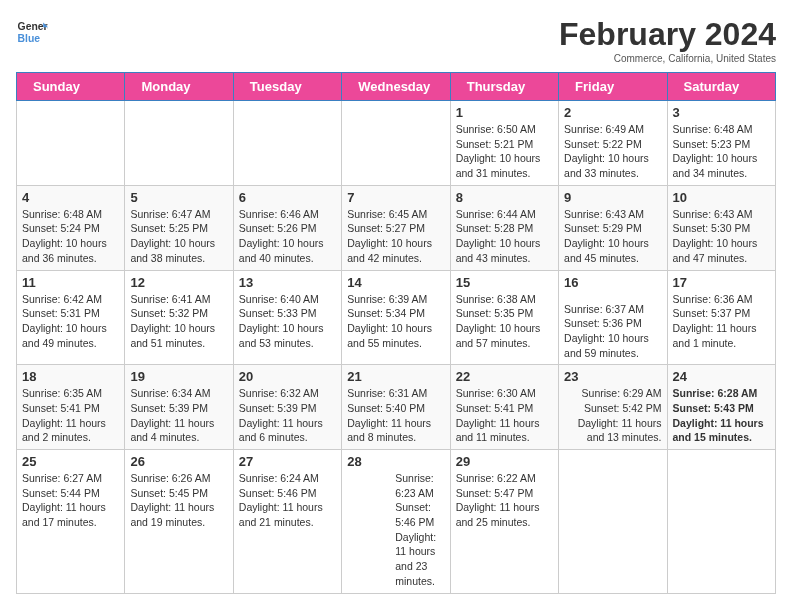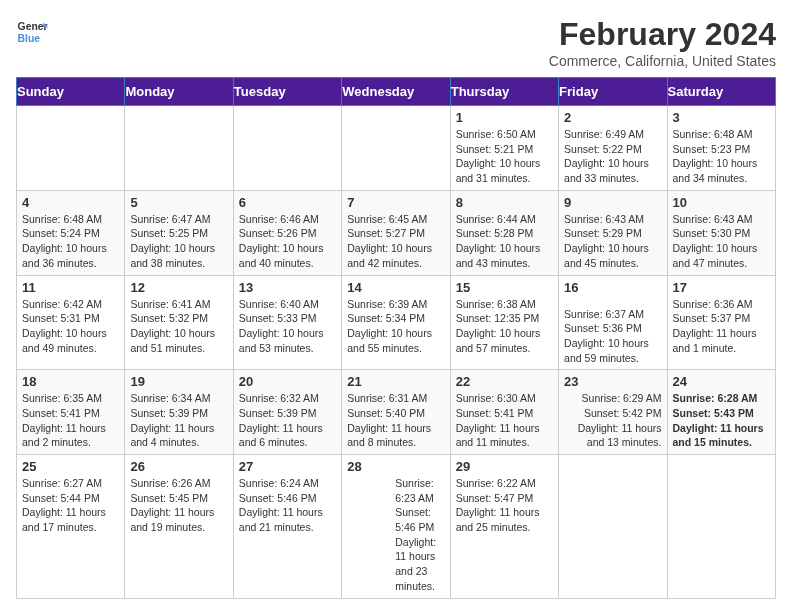--- a/index.html
+++ b/index.html
@@ -27,34 +27,34 @@
     }
     .title-area {
       text-align: right;
     }
     .main-title {
       font-size: 32px;
       font-weight: bold;
       color: #333;
     }
     .subtitle {
-      font-size: 14px;
+      font-size: 10px;
       color: #555;
     }
     .calendar-table {
       width: 100%;
       border-collapse: collapse;
       table-layout: fixed;
     }
     .calendar-table th {
-      background-color: #4c1d95;
+      background-color: #ec4899;
       color: #fff;
       font-size: 13px;
       font-weight: bold;
-      padding: 6px 0;
+      padding: 6px 16px;
       text-align: left;
       border: 1px solid #3a7fc1;
     }
     .calendar-table td {
       border: 1px solid #ccc;
       vertical-align: top;
       padding: 4px 5px;
       height: 80px;
       font-size: 11px;
       color: #333;
@@ -212,21 +212,21 @@
         <td>
           <span class="day-number">14</span>
           <div class="day-info" style="white-space: pre-line;">Sunrise: 6:39 AM
 Sunset: 5:34 PM
 Daylight: 10 hours
 and 55 minutes.</div>
         </td>
         <td>
           <span class="day-number">15</span>
           <div class="day-info" style="white-space: pre-line;">Sunrise: 6:38 AM
-Sunset: 12:35 PM
+Sunset: 5:35 PM
 Daylight: 10 hours
 and 57 minutes.</div>
         </td>
         <td>
           <span class="day-number">16</span>
           <div class="day-info" style="white-space: pre-line; margin-top: 12px;">Sunrise: 6:37 AM
 Sunset: 5:36 PM
 Daylight: 10 hours
 and 59 minutes.</div>
         </td>

